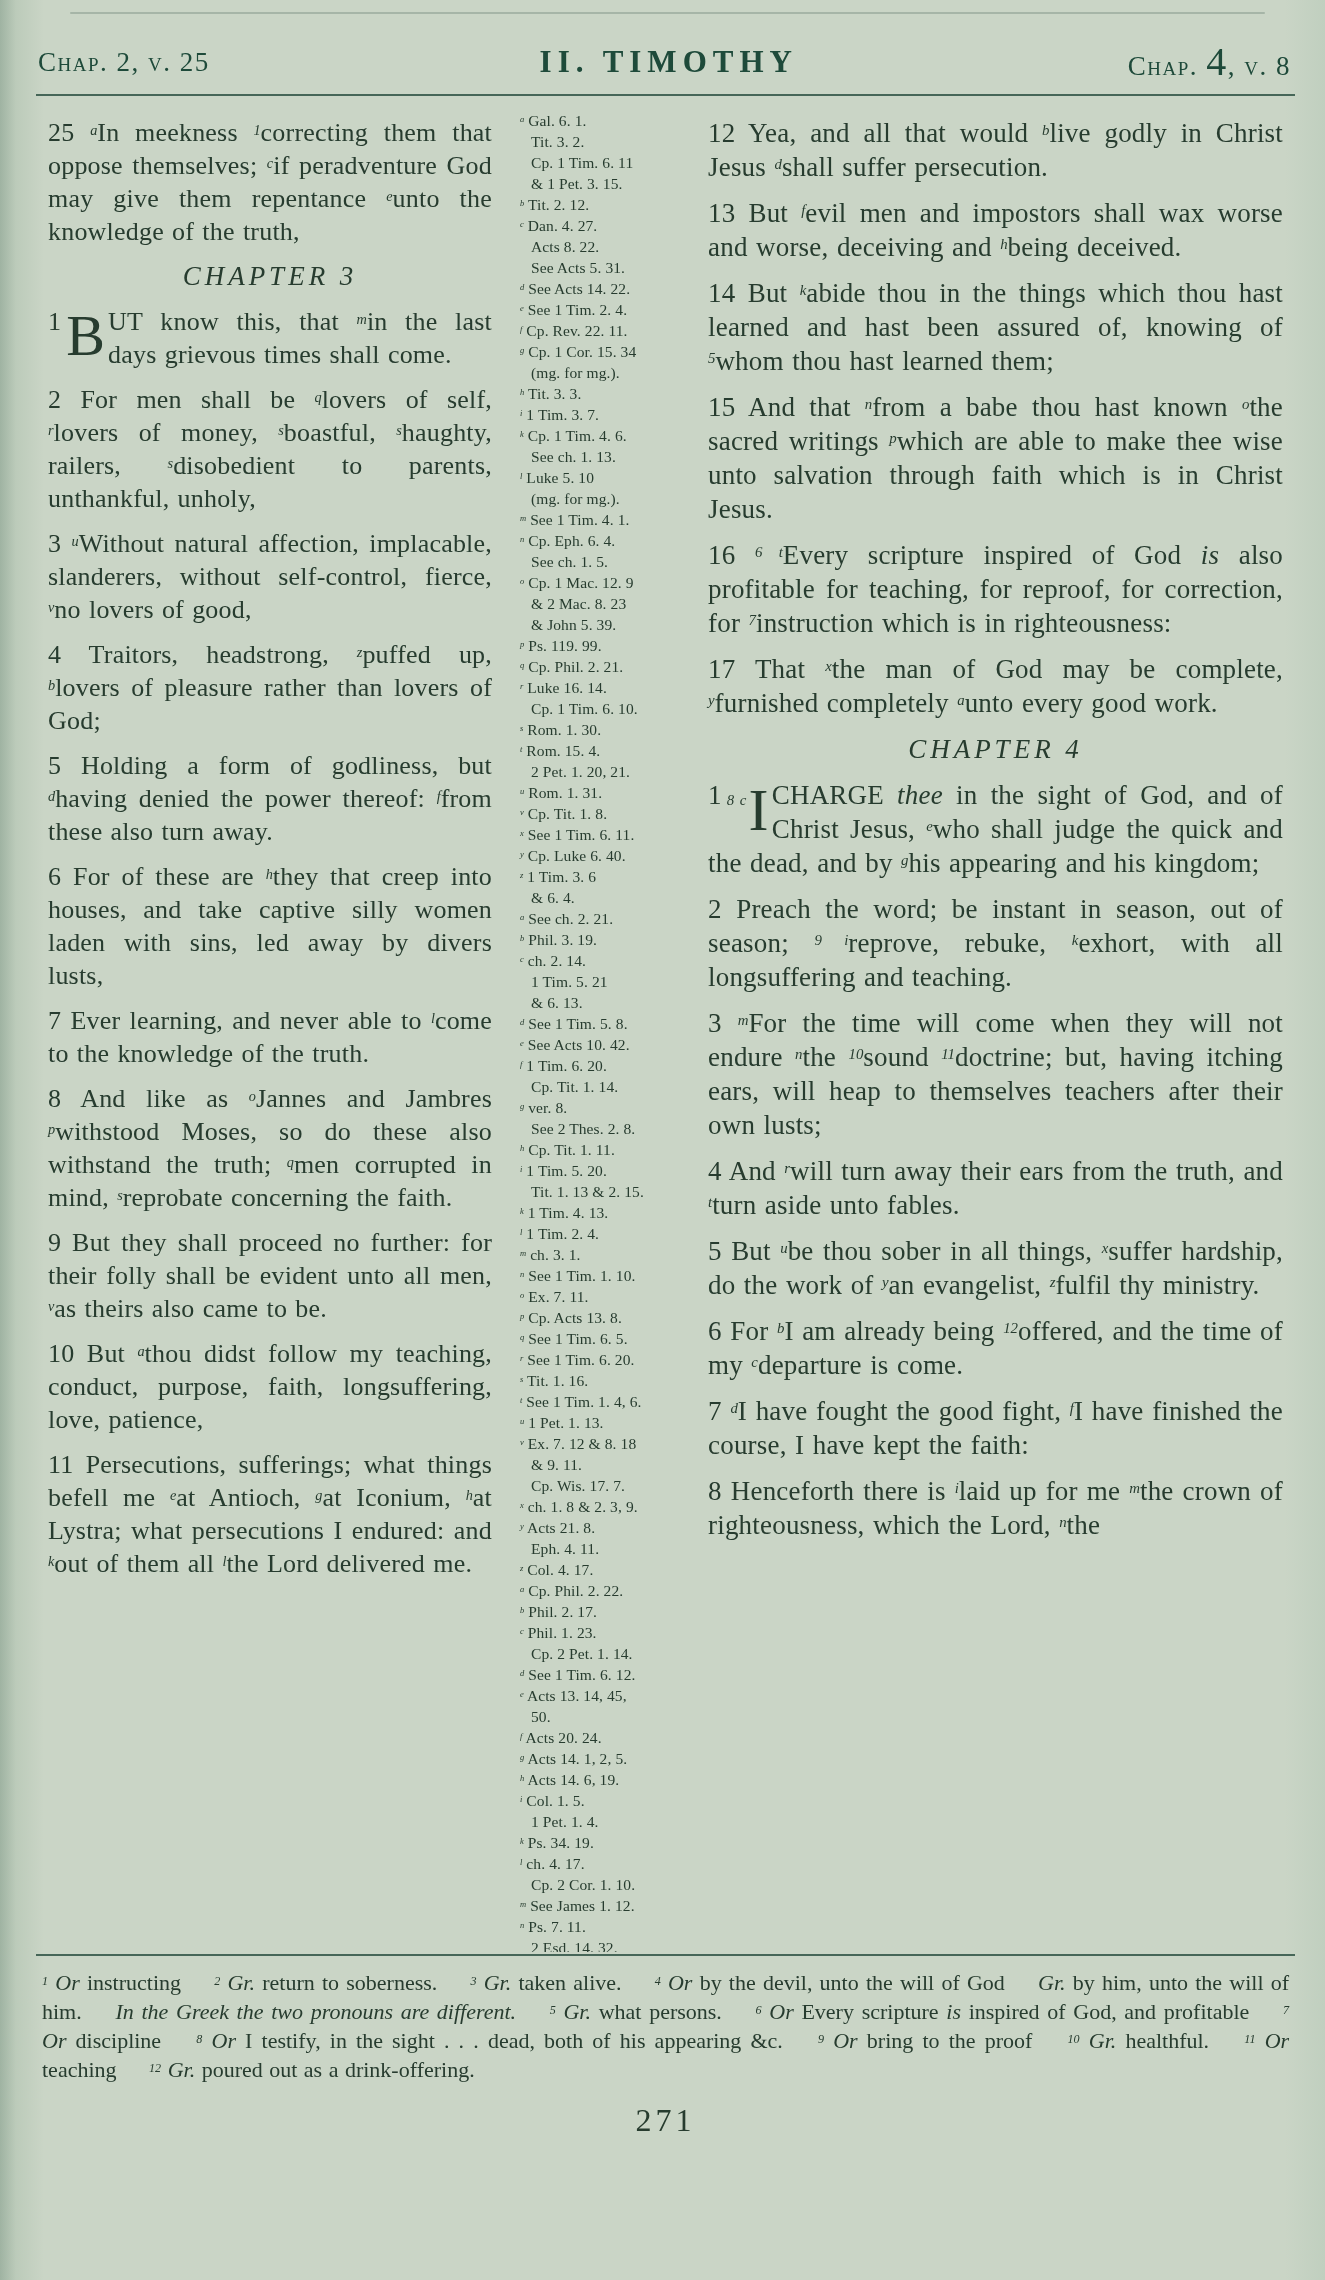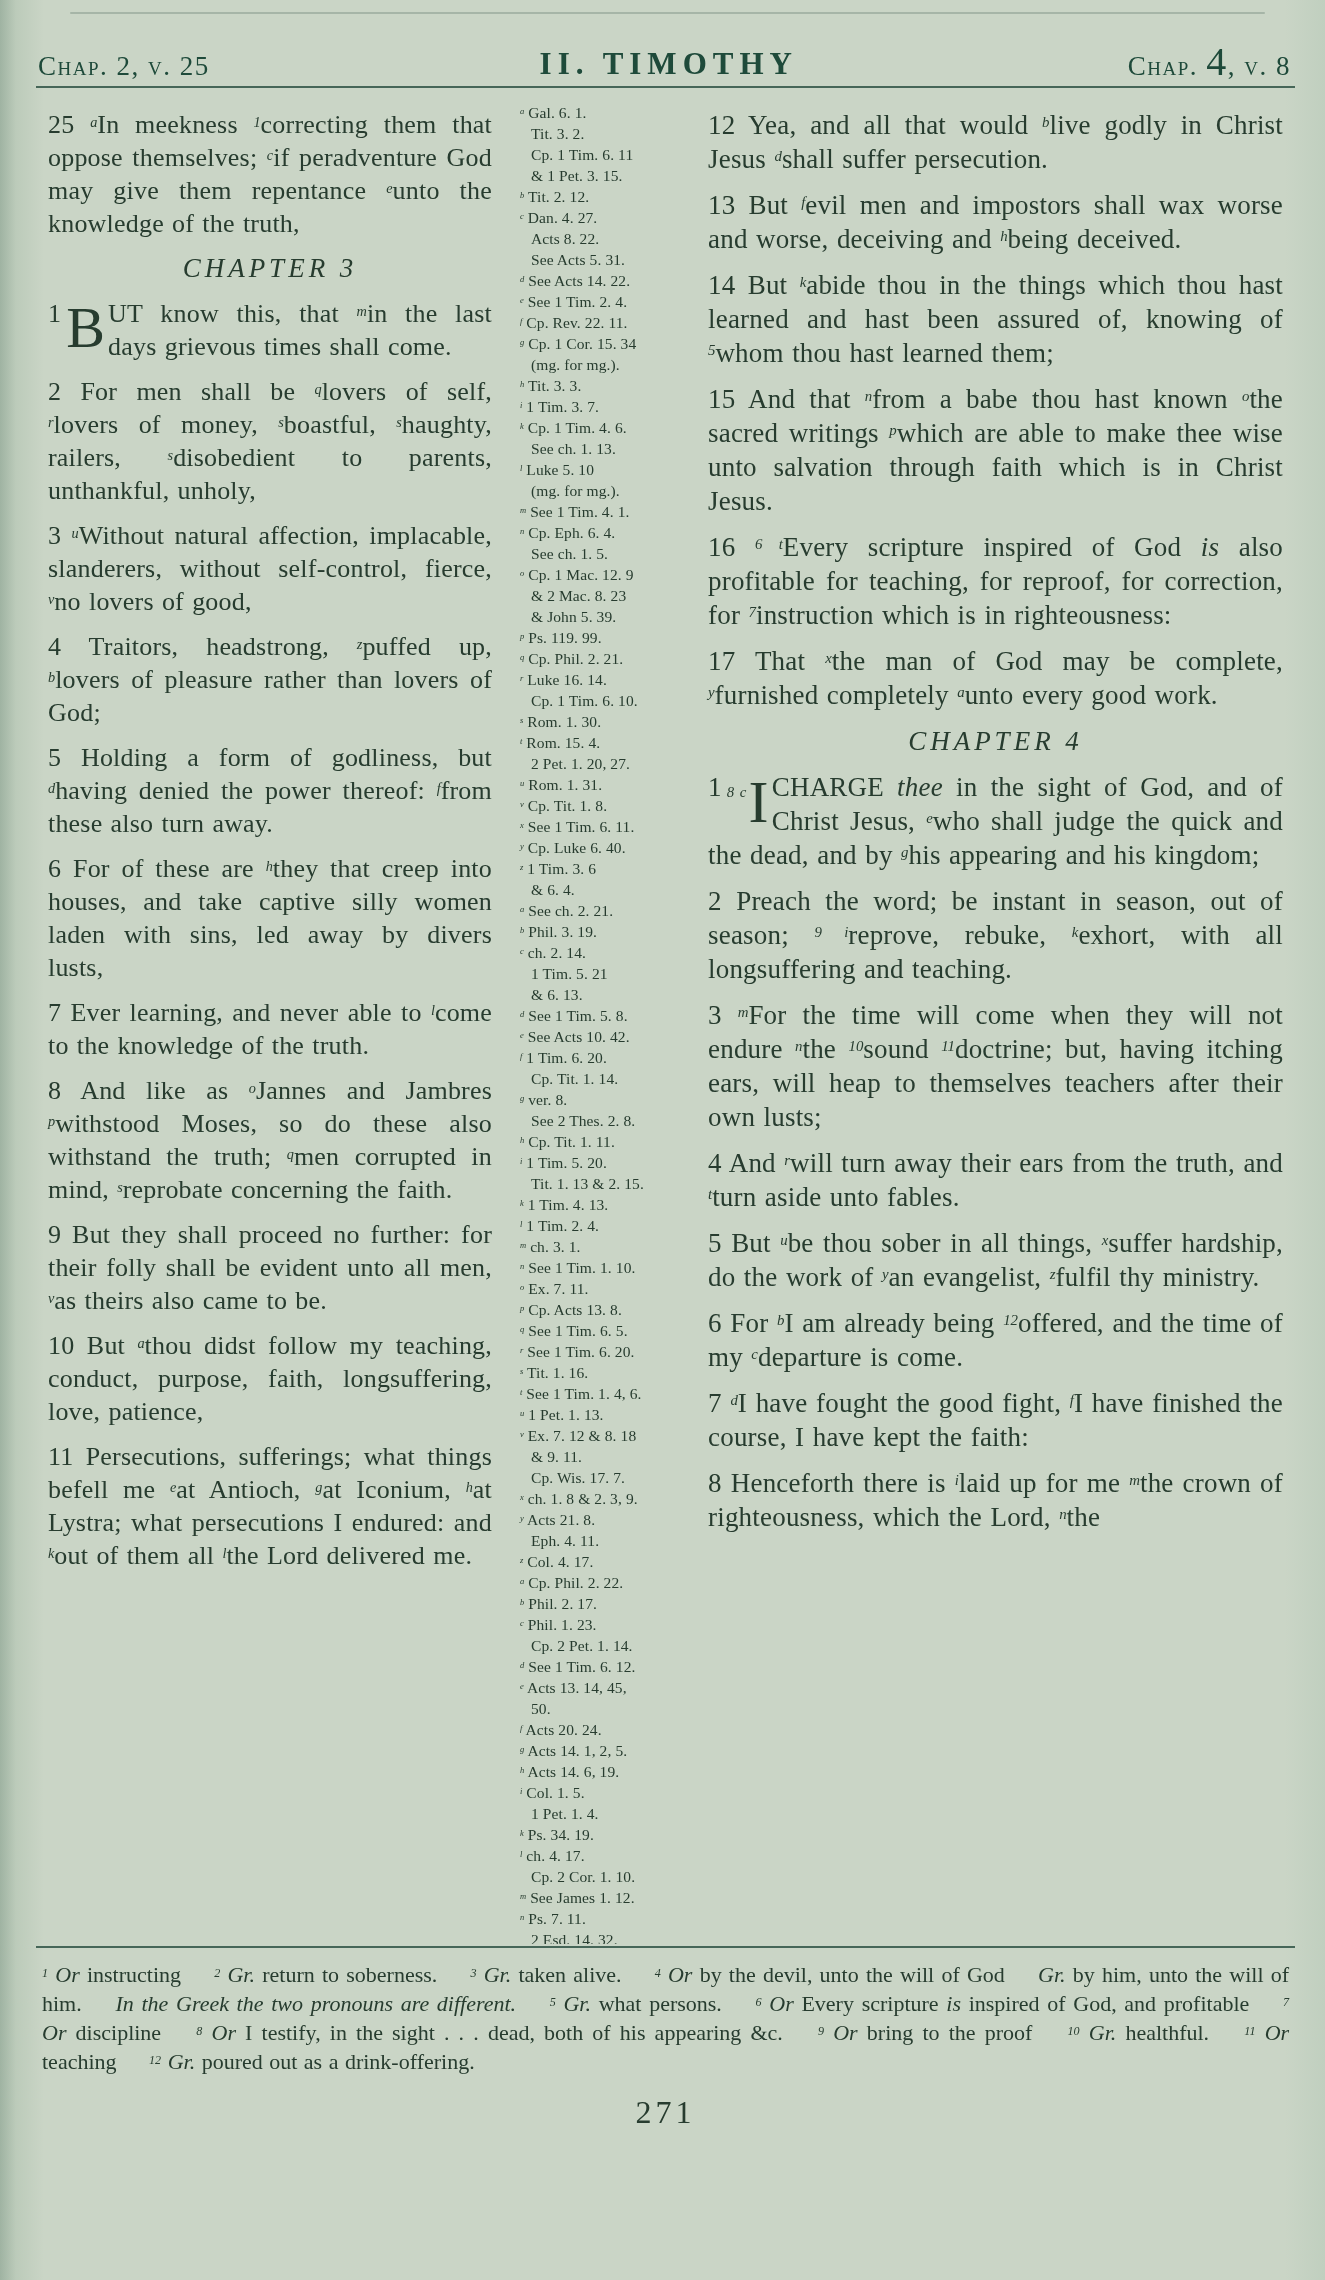--- a/index.html
+++ b/index.html
@@ -16,21 +16,21 @@
     font-family:"Liberation Serif","DejaVu Serif",serif;
     background:var(--paper);
     color:var(--ink);
   }
   .page{
     position:relative;width:1325px;height:2280px;
     padding:42px 30px 0 36px;overflow:hidden;
     background:linear-gradient(90deg,#9fb3a2 0px,#bccbba 16px,var(--paper) 44px,var(--paper) 97%,#c0cfbf 100%);
   }
   .scan-edge{position:absolute;top:12px;left:70px;right:60px;height:2px;background:rgba(40,70,58,.22);border-radius:2px;}
-  .pg-header{display:flex;justify-content:space-between;align-items:flex-end;padding:0 4px 4px 2px;color:var(--head);}
+  .pg-header{display:flex;justify-content:space-between;align-items:center;padding:0 4px 12px 2px;color:var(--head);}
   .smallcaps{font-variant:small-caps;}
   .h-left,.h-right{font-size:27px;letter-spacing:1.5px;}
   .h-title{font-size:31px;letter-spacing:6px;font-weight:bold;}
   .big-num{font-size:40px;line-height:1;}
   .rule{height:2px;background:var(--rule);opacity:.85;}
   .top-rule{margin-bottom:8px;}
   .fn-rule{margin-top:2px;margin-bottom:12px;}
 
   .columns{display:flex;height:1848px;overflow:hidden;}
   .col-left{width:468px;font-size:26px;line-height:33px;}
@@ -113,21 +113,21 @@
         <div class="ref-line cont">See ch. 1. 5.</div>
         <div class="ref-line"><sup>o</sup> Cp. 1 Mac. 12. 9</div>
         <div class="ref-line cont">&amp; 2 Mac. 8. 23</div>
         <div class="ref-line cont">&amp; John 5. 39.</div>
         <div class="ref-line"><sup>p</sup> Ps. 119. 99.</div>
         <div class="ref-line"><sup>q</sup> Cp. Phil. 2. 21.</div>
         <div class="ref-line"><sup>r</sup> Luke 16. 14.</div>
         <div class="ref-line cont">Cp. 1 Tim. 6. 10.</div>
         <div class="ref-line"><sup>s</sup> Rom. 1. 30.</div>
         <div class="ref-line"><sup>t</sup> Rom. 15. 4.</div>
-        <div class="ref-line cont">2 Pet. 1. 20, 27.</div>
+        <div class="ref-line cont">2 Pet. 1. 20, 21.</div>
         <div class="ref-line"><sup>u</sup> Rom. 1. 31.</div>
         <div class="ref-line"><sup>v</sup> Cp. Tit. 1. 8.</div>
         <div class="ref-line"><sup>x</sup> See 1 Tim. 6. 11.</div>
         <div class="ref-line"><sup>y</sup> Cp. Luke 6. 40.</div>
         <div class="ref-line"><sup>z</sup> 1 Tim. 3. 6</div>
         <div class="ref-line cont">&amp; 6. 4.</div>
         <div class="ref-line"><sup>a</sup> See ch. 2. 21.</div>
         <div class="ref-line"><sup>b</sup> Phil. 3. 19.</div>
         <div class="ref-line"><sup>c</sup> ch. 2. 14.</div>
         <div class="ref-line cont">1 Tim. 5. 21</div>

